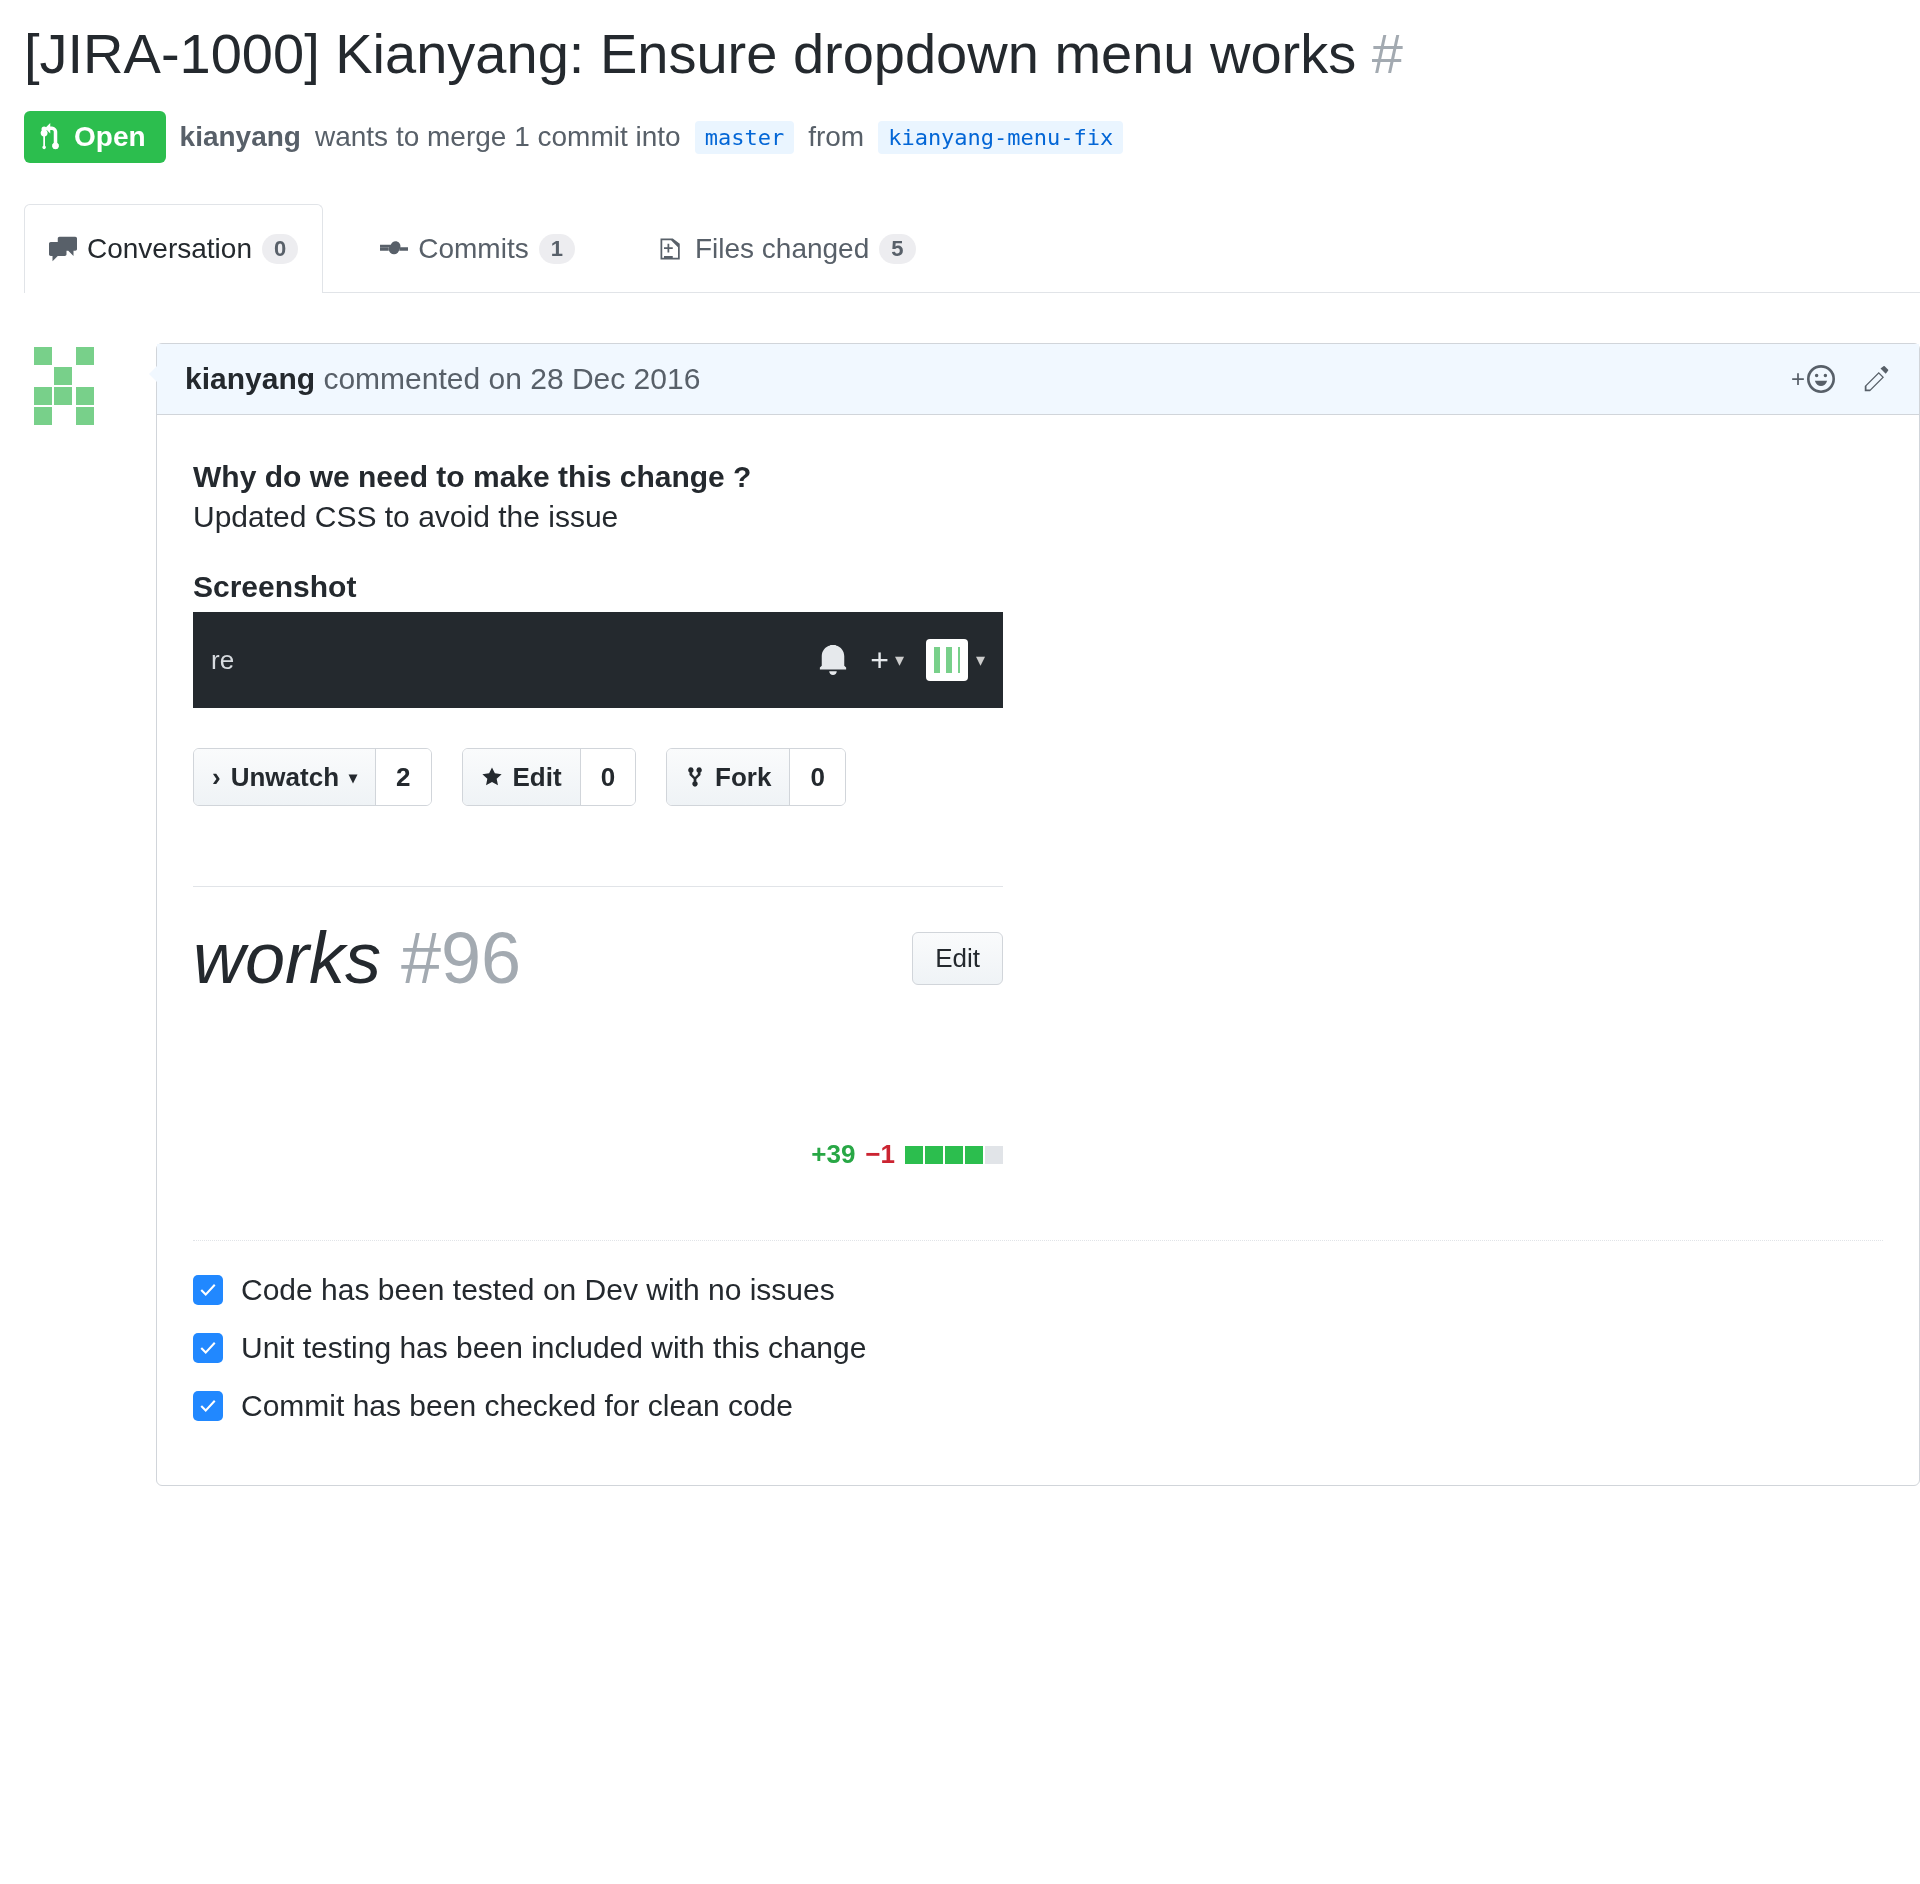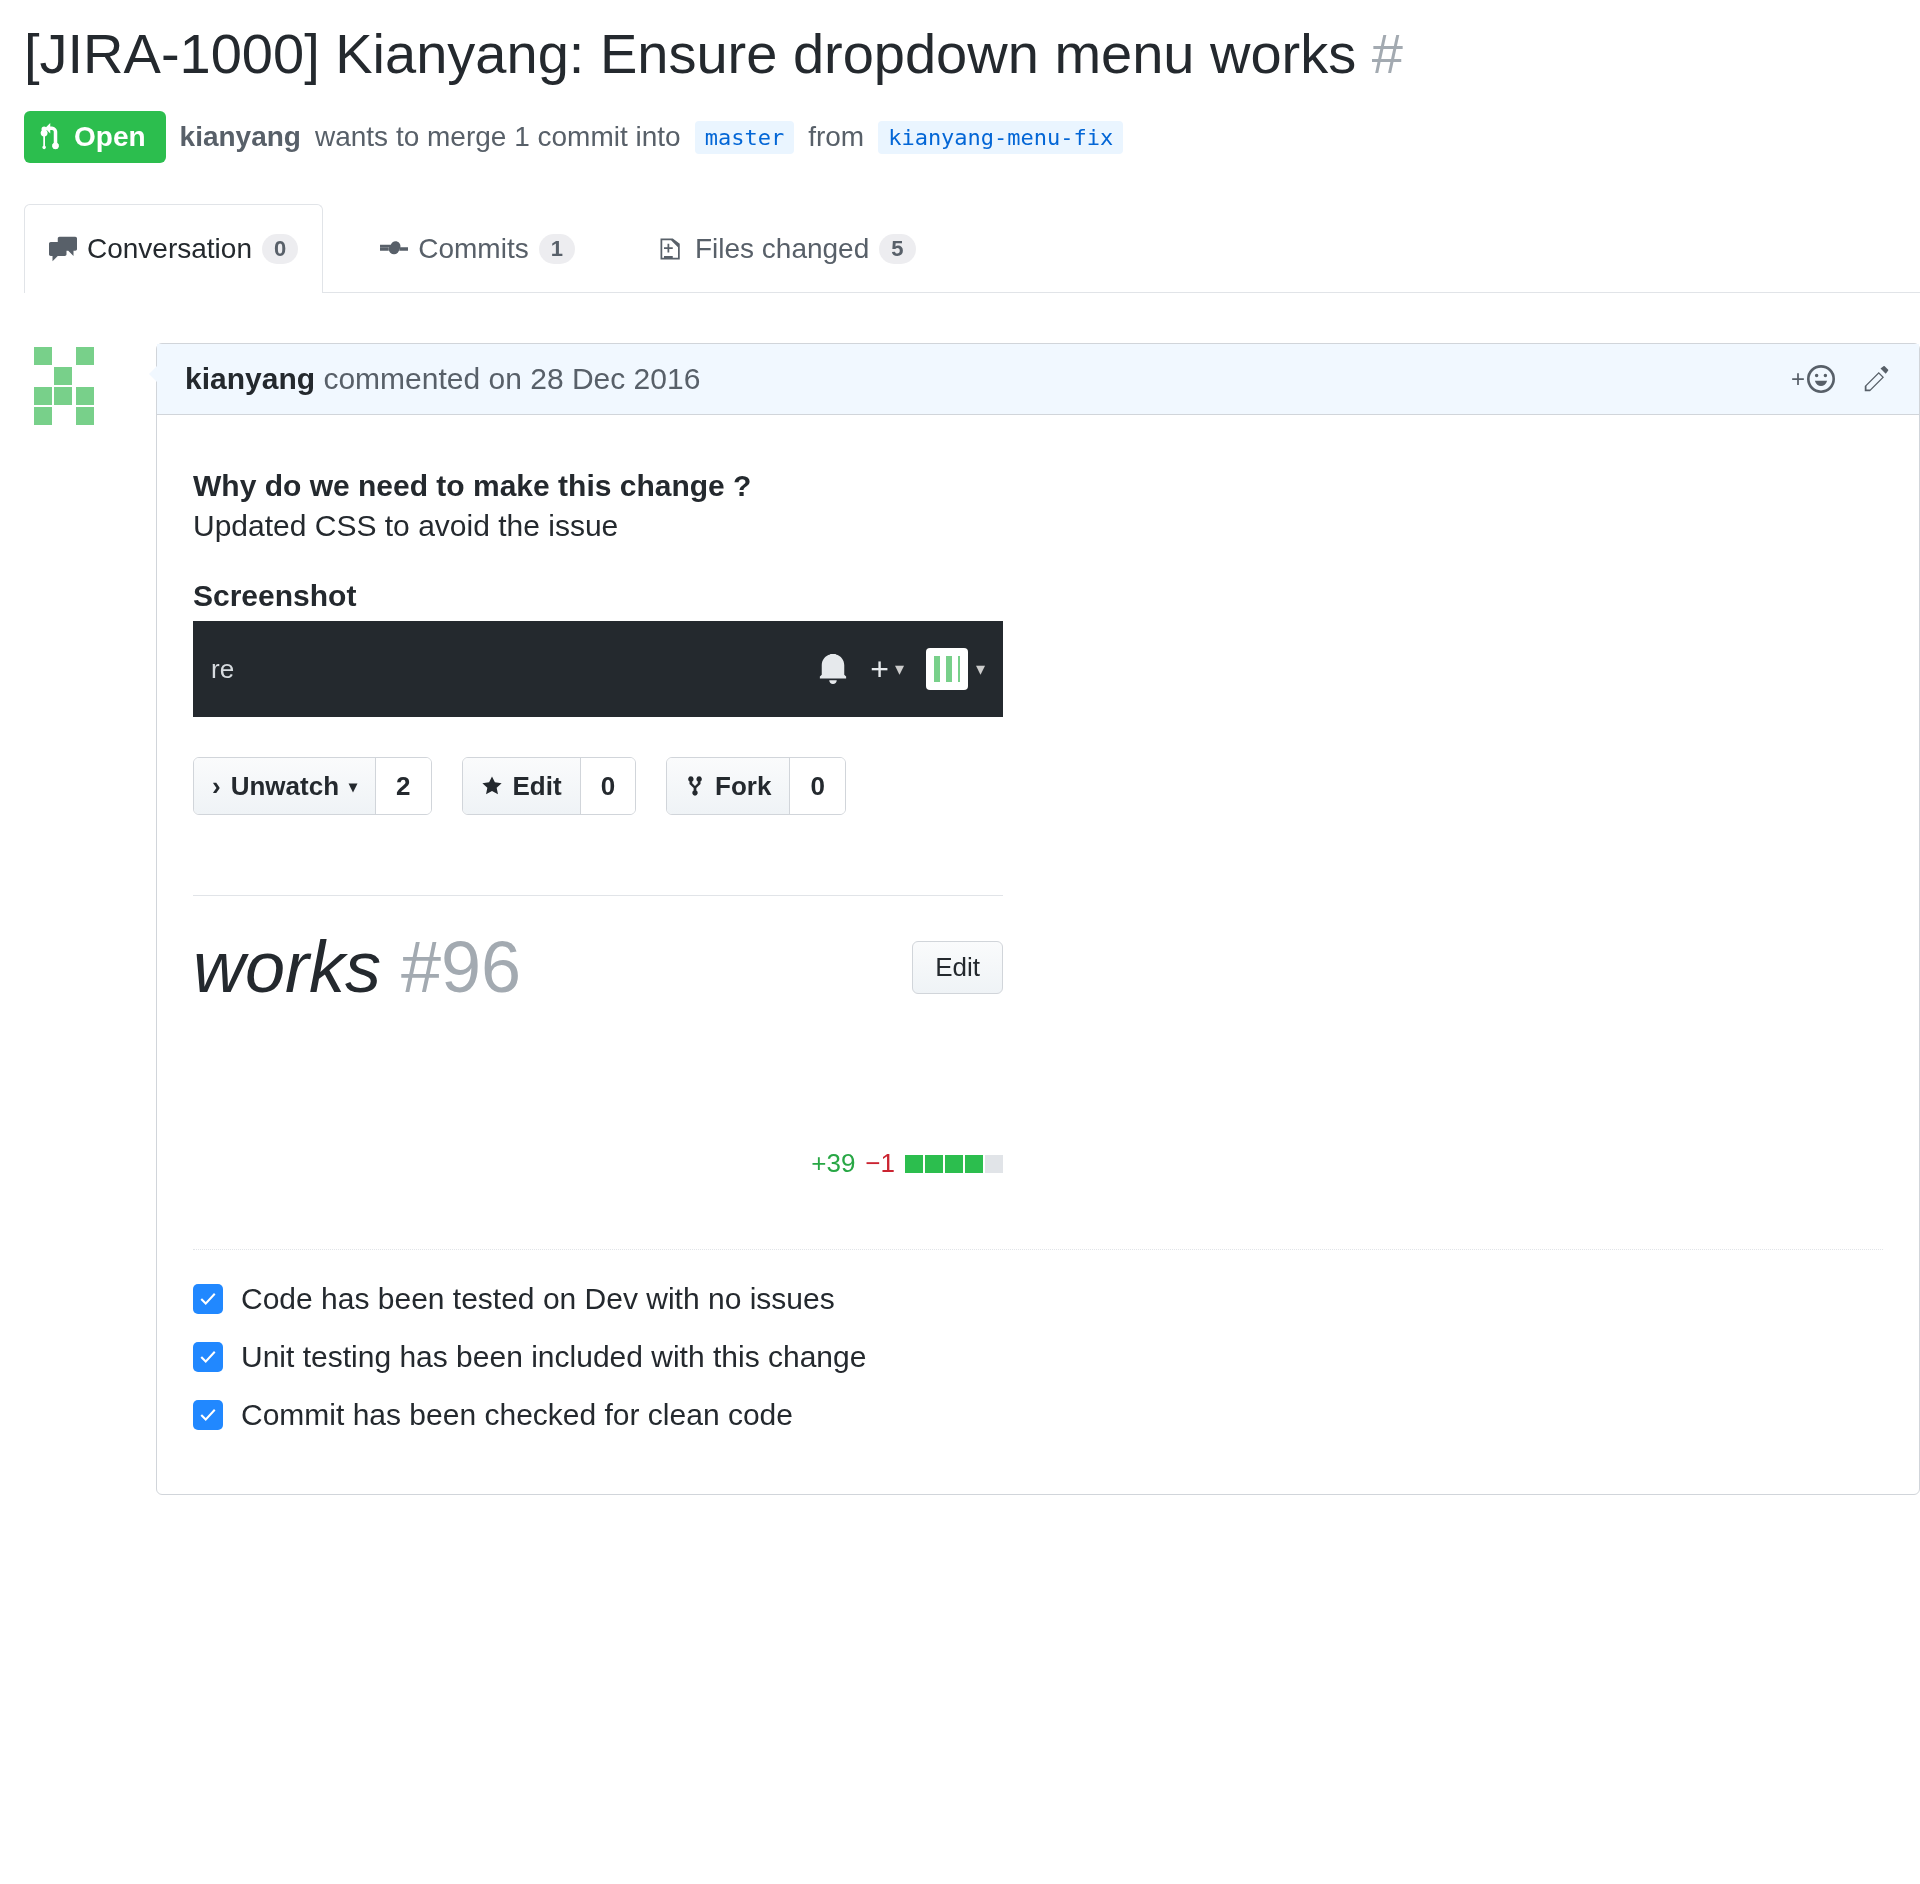--- a/index.html
+++ b/index.html
@@ -128,21 +128,21 @@
   .comment-actions svg { fill: #586069; }
   .react-btn { display: inline-flex; align-items: center; gap: 2px; color: #586069; font-size: 24px; }
   .comment-body {
     padding: 30px 36px 50px 36px;
     font-size: 30px;
     color: #24292e;
   }
   .comment-body h3 {
     font-size: 30px;
     font-weight: 700;
-    margin-top: 24px;
+    margin-top: 15px;
     margin-bottom: 6px;
   }
   .comment-body p { margin-bottom: 36px; color: #24292e; }
   .screenshot-area {
     margin-top: 8px;
     width: 810px;
     max-width: 100%;
   }
   .ss-topbar {
     background: #24292e;
@@ -219,21 +219,21 @@
     font-weight: 500;
     color: #24292e;
   }
   .diff-row {
     display: flex;
     justify-content: flex-end;
     align-items: center;
     gap: 10px;
     margin-top: 140px;
     font-size: 26px;
-    font-weight: 400;
+    font-weight: 700;
   }
   .add { color: #28a745; }
   .del { color: #cb2431; }
   .diffbar { display: inline-flex; gap: 2px; }
   .diffbar span { width: 18px; height: 18px; background: #2cbe4e; }
   .diffbar span.empty { background: #e1e4e8; }
   .checklist {
     margin-top: 70px;
     padding-top: 20px;
     border-top: 1px dotted #e1e4e8;

